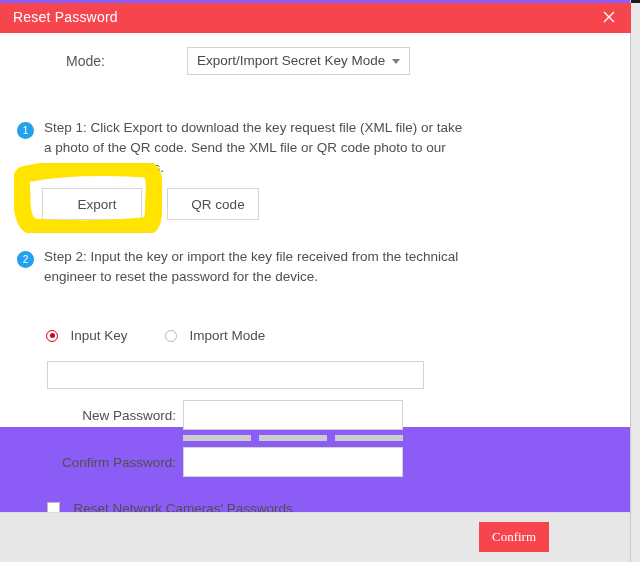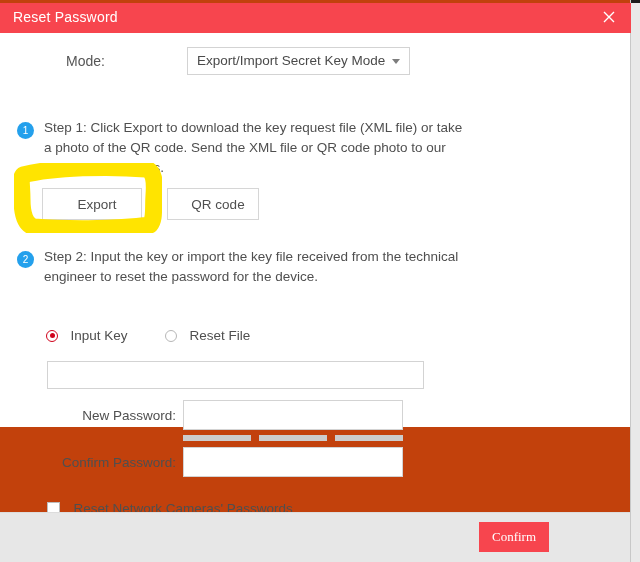--- a/index.html
+++ b/index.html
@@ -26,21 +26,21 @@
     position: absolute;
     left: 0; top: 0;
     width: 640px; height: 3px;
     background: #1b1b1b;
   }
   .dialog {
     position: absolute;
     left: 0; top: 0;
     width: 631px;
     height: 562px;
-    background: #c2410c;
+    background: #8b5cf6;
     border-right: 1px solid #c8c8c8;
     box-sizing: border-box;
   }
 
   
   .titlebar {
     position: absolute;
     left: 0; top: 3px;
     width: 631px;
     height: 30px;
@@ -367,21 +367,21 @@
       <div class="step-badge two">2</div>
       <div class="step-text two">Step 2: Input the key or import the key file received from the technical engineer to reset the password for the device.</div>
 
       <div class="radio-row">
         <span class="radio-item">
           <span class="radio-circle checked"></span>
           <span class="radio-text">Input Key</span>
         </span>
         <span class="radio-item">
           <span class="radio-circle"></span>
-          <span class="radio-text">Reset File</span>
+          <span class="radio-text">Import Mode</span>
         </span>
       </div>
 
       <input class="text-input input-key" type="text" value="" style="">
 
       <div class="field-label label-newpass">New Password:</div>
       <input class="text-input input-newpass" type="password" value="" style="">
 
       <div class="strength-meter">
         <div class="strength-seg s1"></div>

